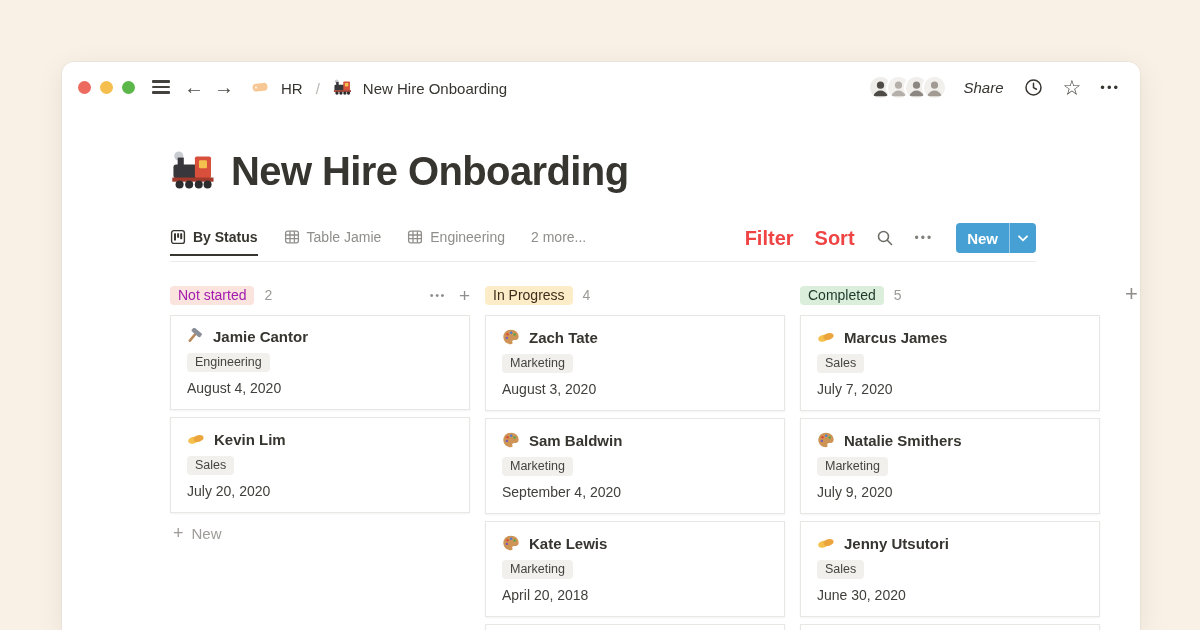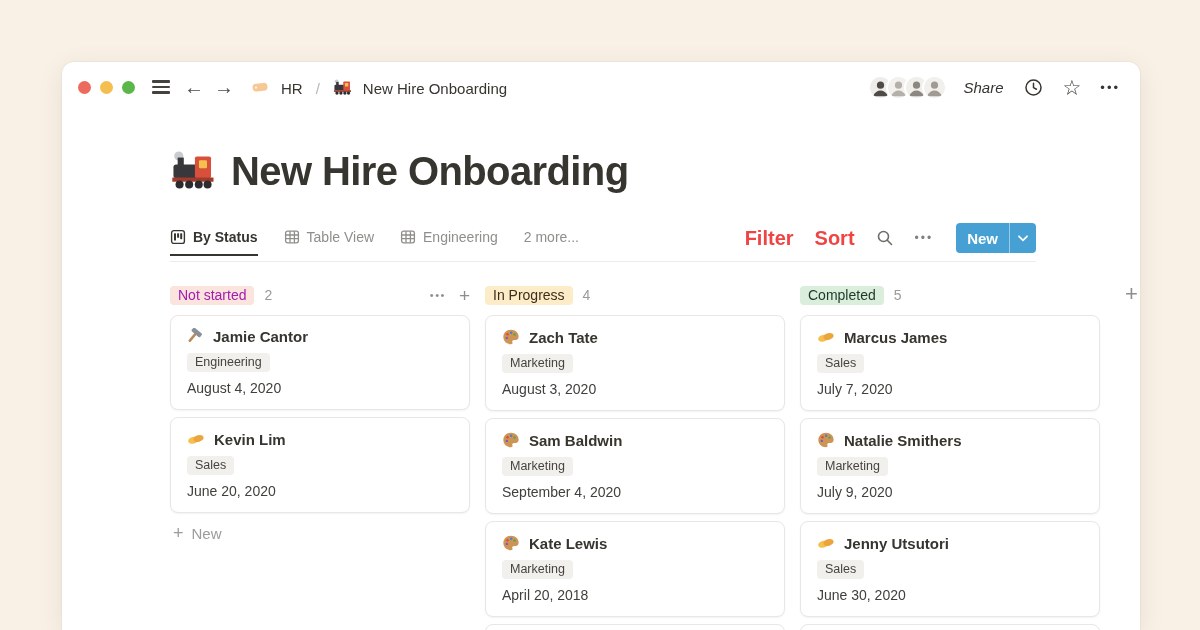--- a/index.html
+++ b/index.html
@@ -56,21 +56,21 @@
   .add-group { position:absolute; left:1063px; top:0; color:#908E8A; font-size:22px; line-height:22px; cursor:pointer; }
   .column { width:300px; flex:0 0 300px; }
   .col-header { display:flex; align-items:center; height:24px; margin-bottom:8px; }
   .col-badge { font-size:14px; padding:1px 8px 2px; border-radius:4px; cursor:pointer; }
   .col-count { margin-left:10px; font-size:14px; color:#9B9A97; }
   .col-actions { margin-left:auto; display:flex; align-items:center; gap:13px; color:#8F8E8B; }
   .col-actions .dots3 { font-size:11px; letter-spacing:1.5px; cursor:pointer; }
   .col-actions .plus { font-size:19px; line-height:1; cursor:pointer; }
   .cards { display:flex; flex-direction:column; gap:7px; }
   .card {
-    background:#fff; border:1px solid #E9E7E3; border-radius:8px;
+    background:#fff; border:1px solid #E9E7E3; border-radius:0;
     padding:12px 16px 13px; box-shadow:0 1px 2px rgba(15,15,15,.05); cursor:pointer;
   }
   .card-title { display:flex; align-items:center; gap:9px; font-size:15px; font-weight:700; color:#37352F; }
   .card-tag { display:inline-block; margin-top:8px; font-size:12.5px; color:#454440; background:#F1F0ED; padding:2px 8px 3px; border-radius:4px; }
   .card-date { margin-top:8px; font-size:14px; color:#41403C; }
   .col-footer { margin-top:11px; display:flex; align-items:center; gap:8px; color:#9E9C98; font-size:15px; cursor:pointer; padding-left:3px; }
   .col-footer .plus { font-size:18px; line-height:1; }
   .emoji-wrap { display:inline-flex; align-items:center; }
 </style>
 </head>
@@ -181,21 +181,21 @@
               <rect x="7.1" y="4.2" width="2" height="4.6" rx="0.6" fill="currentColor"></rect>
               <rect x="10.2" y="4.2" width="2" height="6" rx="0.6" fill="currentColor"></rect>
             </svg>
           <span>By Status</span>
         </div>
         <div class="tab">
           <svg width="16" height="16" viewBox="0 0 16 16" fill="none" stroke="currentColor" stroke-width="1.3">
               <rect x="1.6" y="2.2" width="12.8" height="11.6" rx="2"></rect>
               <path d="M1.6 6h12.8M1.6 9.7h12.8M6 2.2v11.6M10.4 2.2v11.6"></path>
             </svg>
-          <span>Table View</span>
+          <span>Table Jamie</span>
         </div>
         <div class="tab">
           <svg width="16" height="16" viewBox="0 0 16 16" fill="none" stroke="currentColor" stroke-width="1.3">
               <rect x="1.6" y="2.2" width="12.8" height="11.6" rx="2"></rect>
               <path d="M1.6 6h12.8M1.6 9.7h12.8M6 2.2v11.6M10.4 2.2v11.6"></path>
             </svg>
           <span>Engineering</span>
         </div>
         <div class="tab">
           <span>2 more...</span>
@@ -248,21 +248,21 @@
               <span>Jamie Cantor</span>
             </div><span class="card-tag">Engineering</span><div class="card-date">August 4, 2020</div></div>
           <div class="card"><div class="card-title">
               <span class="emoji-wrap">
                 <svg width="18" height="18" viewBox="0 0 20 20">
                   <ellipse cx="7" cy="11.4" rx="5.8" ry="3.7" fill="#F5C14E" transform="rotate(-14 7 11.4)"></ellipse>
                   <ellipse cx="12.8" cy="9.4" rx="5.8" ry="3.7" fill="#ECA53C" transform="rotate(-14 12.8 9.4)"></ellipse>
                 </svg>
               </span>
               <span>Kevin Lim</span>
-            </div><span class="card-tag">Sales</span><div class="card-date">June 20, 2020</div></div>
+            </div><span class="card-tag">Sales</span><div class="card-date">July 20, 2020</div></div>
         </div>
         <div class="col-footer">
           <span class="plus">+</span>
           <span>New</span>
         </div>
       </div>
       <div class="column">
         <div class="col-header">
           <span class="col-badge" style="background: rgb(253, 236, 200); color: rgb(64, 44, 27);">In Progress</span>
           <span class="col-count">4</span>

